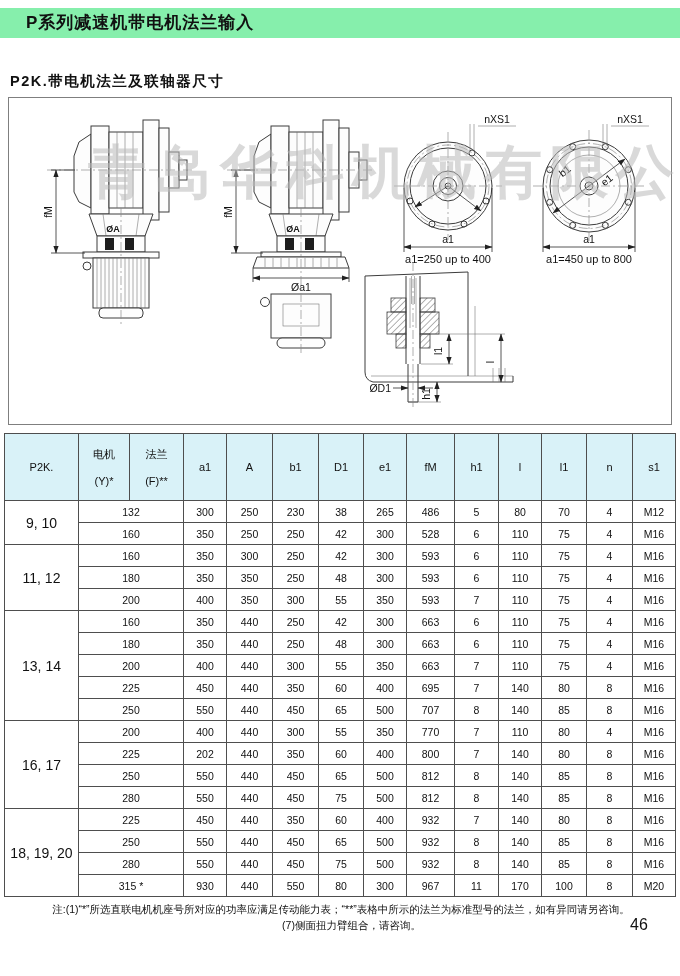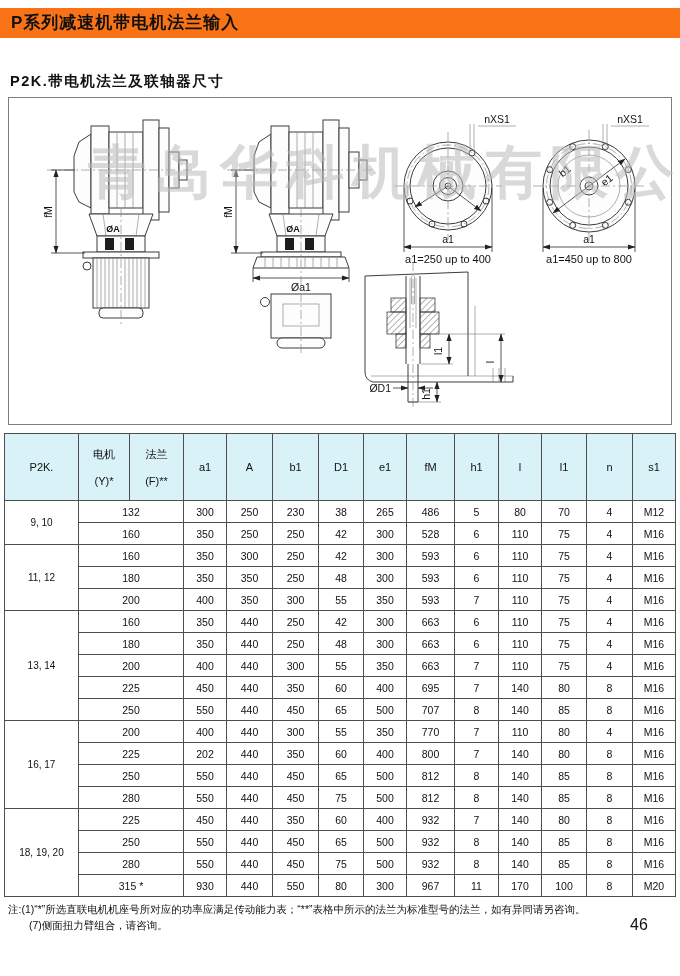--- a/index.html
+++ b/index.html
@@ -1,19 +1,19 @@
 <!DOCTYPE html>
 <html><head>
 <meta charset="utf-8">
 <style>
   html,body{margin:0;padding:0;background:#fff;}
   .page{position:relative;width:680px;height:976px;background:#fff;overflow:hidden;
         font-family:"Liberation Sans","DejaVu Sans",sans-serif;color:#111;}
-  .title-bar{position:absolute;left:0;top:8px;width:680px;height:30px;background:#f97316;
-             font-size:17px;font-weight:bold;line-height:30px;padding-left:11px;box-sizing:border-box;letter-spacing:1px;}
+  .title-bar{position:absolute;left:0;top:8px;width:680px;height:30px;background:#86efac;
+             font-size:17px;font-weight:bold;line-height:30px;padding-left:26px;box-sizing:border-box;letter-spacing:1px;}
   .subtitle{position:absolute;left:10px;top:72px;font-size:14.5px;font-weight:bold;letter-spacing:1.5px;}
   .draw-box{position:absolute;left:8px;top:97px;width:664px;height:328px;border:1.5px solid #7f7f7f;box-sizing:border-box;}
   .watermark{position:absolute;left:88px;top:134px;z-index:3;font-size:58px;font-weight:bold;letter-spacing:8px;
              color:rgba(185,185,185,0.55);white-space:nowrap;pointer-events:none;}
   svg{position:absolute;left:0;top:0;}
   .ln{stroke:#3c3c3c;stroke-width:1;fill:none;}
   .fw{fill:#fdfdfd;}
   .thin{stroke:#6d6d6d;stroke-width:0.55;fill:none;}
   .cl{stroke:#8c8c8c;stroke-width:0.7;fill:none;stroke-dasharray:9 3 2 3;}
   .dim{stroke:#2b2b2b;stroke-width:0.8;fill:none;}
@@ -21,22 +21,22 @@
   .htch{fill:url(#hatch);stroke:#3c3c3c;stroke-width:0.8;}
   text.dlbl{font-size:10.5px;fill:#111;font-family:"Liberation Sans","DejaVu Sans",sans-serif;}
   text.cap{font-size:11px;fill:#111;}
   text.sm{font-size:9px;font-weight:bold;}
   .dim-table{position:absolute;left:4px;top:433px;width:672px;border-collapse:collapse;table-layout:fixed;
              font-size:10.5px;text-align:center;border:1.6px solid #3a3a3a;}
   .dim-table th,.dim-table td{border:1px solid #4e4e4e;padding:0;color:#111;}
   .dim-table thead th{background:#d9f2f8;font-weight:normal;font-size:11px;height:66px;vertical-align:middle;}
   .dim-table thead th div+div{margin-top:13px;}
   .dim-table tbody tr{height:22px;}
-  .dim-table td.gcell{font-size:10px;}
-  .notes{position:absolute;left:8px;top:901px;font-size:10.5px;line-height:16px;width:666px;}
+  .dim-table td.gcell{font-size:14px;}
+  .notes{position:absolute;left:8px;top:901px;font-size:10.5px;line-height:16px;width:666px;text-align:center;}
   .notes .n2{padding-left:21px;}
   .pagenum{position:absolute;left:630px;top:916px;font-size:16px;}
 </style>
 </head>
 <body>
 
 <div class="page">
 
   <div class="title-bar">P系列减速机带电机法兰输入</div>
   <div class="subtitle">P2K.带电机法兰及联轴器尺寸</div>

